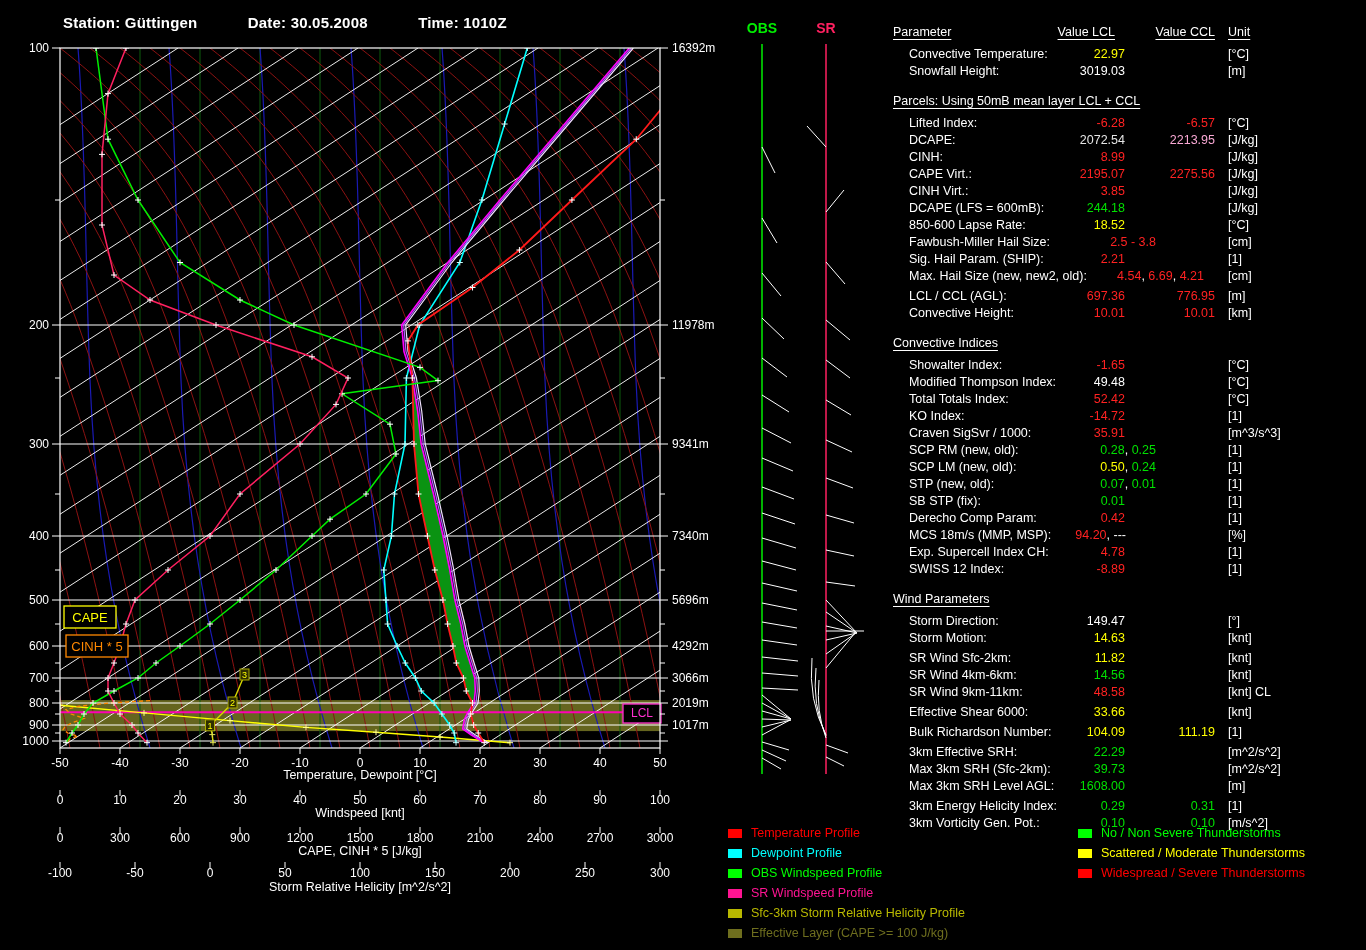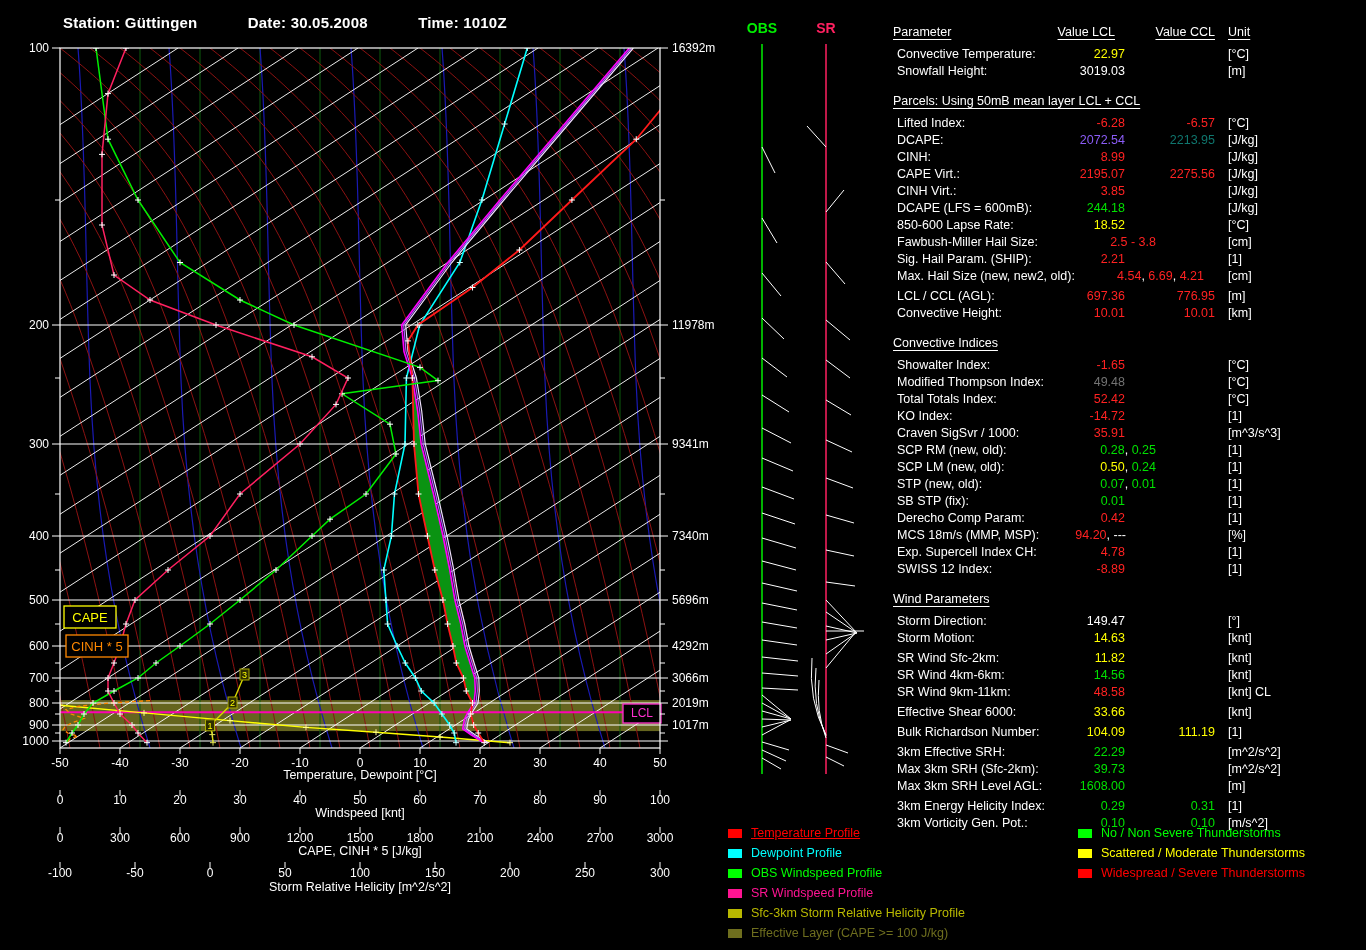--- a/index.html
+++ b/index.html
@@ -9,21 +9,21 @@
   .hdr span{margin-right:46px;}
   svg text{font-family:"Liberation Sans",sans-serif;}
   #tablewrap{position:absolute;left:893px;top:24px;width:473px;font-size:12.5px;line-height:17px;color:#fff;}
   .thead{position:relative;height:22px;}
   .thead span{text-decoration:underline;text-underline-offset:3px;}
   .h-param{position:absolute;left:0;}
   .h-lcl{position:absolute;right:251px;}
   .h-ccl{position:absolute;right:151px;}
   .h-unit{position:absolute;left:335px;}
   .trow{position:relative;height:17px;white-space:nowrap;}
-  .trow .lbl{position:absolute;left:4px;color:#fff;}
+  .trow .lbl{position:absolute;left:16px;color:#fff;}
   .trow .vlcl{position:absolute;right:241px;text-align:right;}
   .trow .vccl{position:absolute;right:151px;text-align:right;}
   .trow .unit{position:absolute;left:335px;color:#fff;}
   .tsec{position:relative;height:17px;margin-top:13px;margin-bottom:5px;}
   .tsec span{text-decoration:underline;text-underline-offset:3px;}
   .gap{margin-top:3px;}
   .legend{position:absolute;font-size:12.5px;line-height:20px;}
   .legend .litem{display:flex;align-items:center;height:20px;}
   .legend .sw{display:inline-block;width:14px;height:9px;margin-right:9px;flex:none;}
 </style>
@@ -673,22 +673,22 @@
       </div>
       <div class="tsec"><span>Parcels: Using 50mB mean layer LCL + CCL</span></div>
       <div class="trow">
         <span class="lbl">Lifted Index:</span>
         <span class="vlcl"><span style="color: rgb(255, 34, 34);">-6.28</span></span>
         <span class="vccl"><span style="color: rgb(255, 34, 34);">-6.57</span></span>
         <span class="unit">[°C]</span>
       </div>
       <div class="trow">
         <span class="lbl">DCAPE:</span>
-        <span class="vlcl"><span style="color: #8b5cf6;">2072.54</span></span>
-        <span class="vccl"><span style="color: #0f766e;">2213.95</span></span>
+        <span class="vlcl"><span style="color: #e5e5e5;">2072.54</span></span>
+        <span class="vccl"><span style="color: #f9a8d4;">2213.95</span></span>
         <span class="unit">[J/kg]</span>
       </div>
       <div class="trow">
         <span class="lbl">CINH:</span>
         <span class="vlcl"><span style="color: rgb(255, 34, 34);">8.99</span></span>
         <span class="unit">[J/kg]</span>
       </div>
       <div class="trow">
         <span class="lbl">CAPE Virt.:</span>
         <span class="vlcl"><span style="color: rgb(255, 34, 34);">2195.07</span></span>
@@ -738,21 +738,21 @@
         <span class="unit">[km]</span>
       </div>
       <div class="tsec"><span>Convective Indices</span></div>
       <div class="trow">
         <span class="lbl">Showalter Index:</span>
         <span class="vlcl"><span style="color: rgb(255, 34, 34);">-1.65</span></span>
         <span class="unit">[°C]</span>
       </div>
       <div class="trow">
         <span class="lbl">Modified Thompson Index:</span>
-        <span class="vlcl"><span style="color: #737373;">49.48</span></span>
+        <span class="vlcl"><span style="color: #ffffff;">49.48</span></span>
         <span class="unit">[°C]</span>
       </div>
       <div class="trow">
         <span class="lbl">Total Totals Index:</span>
         <span class="vlcl"><span style="color: rgb(255, 34, 34);">52.42</span></span>
         <span class="unit">[°C]</span>
       </div>
       <div class="trow">
         <span class="lbl">KO Index:</span>
         <span class="vlcl"><span style="color: rgb(255, 34, 34);">-14.72</span></span>
@@ -865,21 +865,21 @@
         <span class="lbl">3km Vorticity Gen. Pot.:</span>
         <span class="vlcl"><span style="color: rgb(0, 224, 0);">0.10</span></span>
         <span class="vccl"><span style="color: rgb(0, 224, 0);">0.10</span></span>
         <span class="unit">[m/s^2]</span>
       </div>
     </div>
 
   <div class="legend" id="legend-left" style="left:728px;top:823px;">
       <div class="litem">
         <span class="sw" style="background: rgb(255, 0, 0);"></span>
-        <span style="color: rgb(255, 0, 0); text-decoration: underline;">Temperature Profile</span>
+        <span style="color: rgb(255, 0, 0);">Temperature Profile</span>
       </div>
       <div class="litem">
         <span class="sw" style="background: rgb(0, 255, 255);"></span>
         <span style="color: rgb(0, 255, 255);">Dewpoint Profile</span>
       </div>
       <div class="litem">
         <span class="sw" style="background: rgb(0, 255, 0);"></span>
         <span style="color: rgb(0, 255, 0);">OBS Windspeed Profile</span>
       </div>
       <div class="litem">

